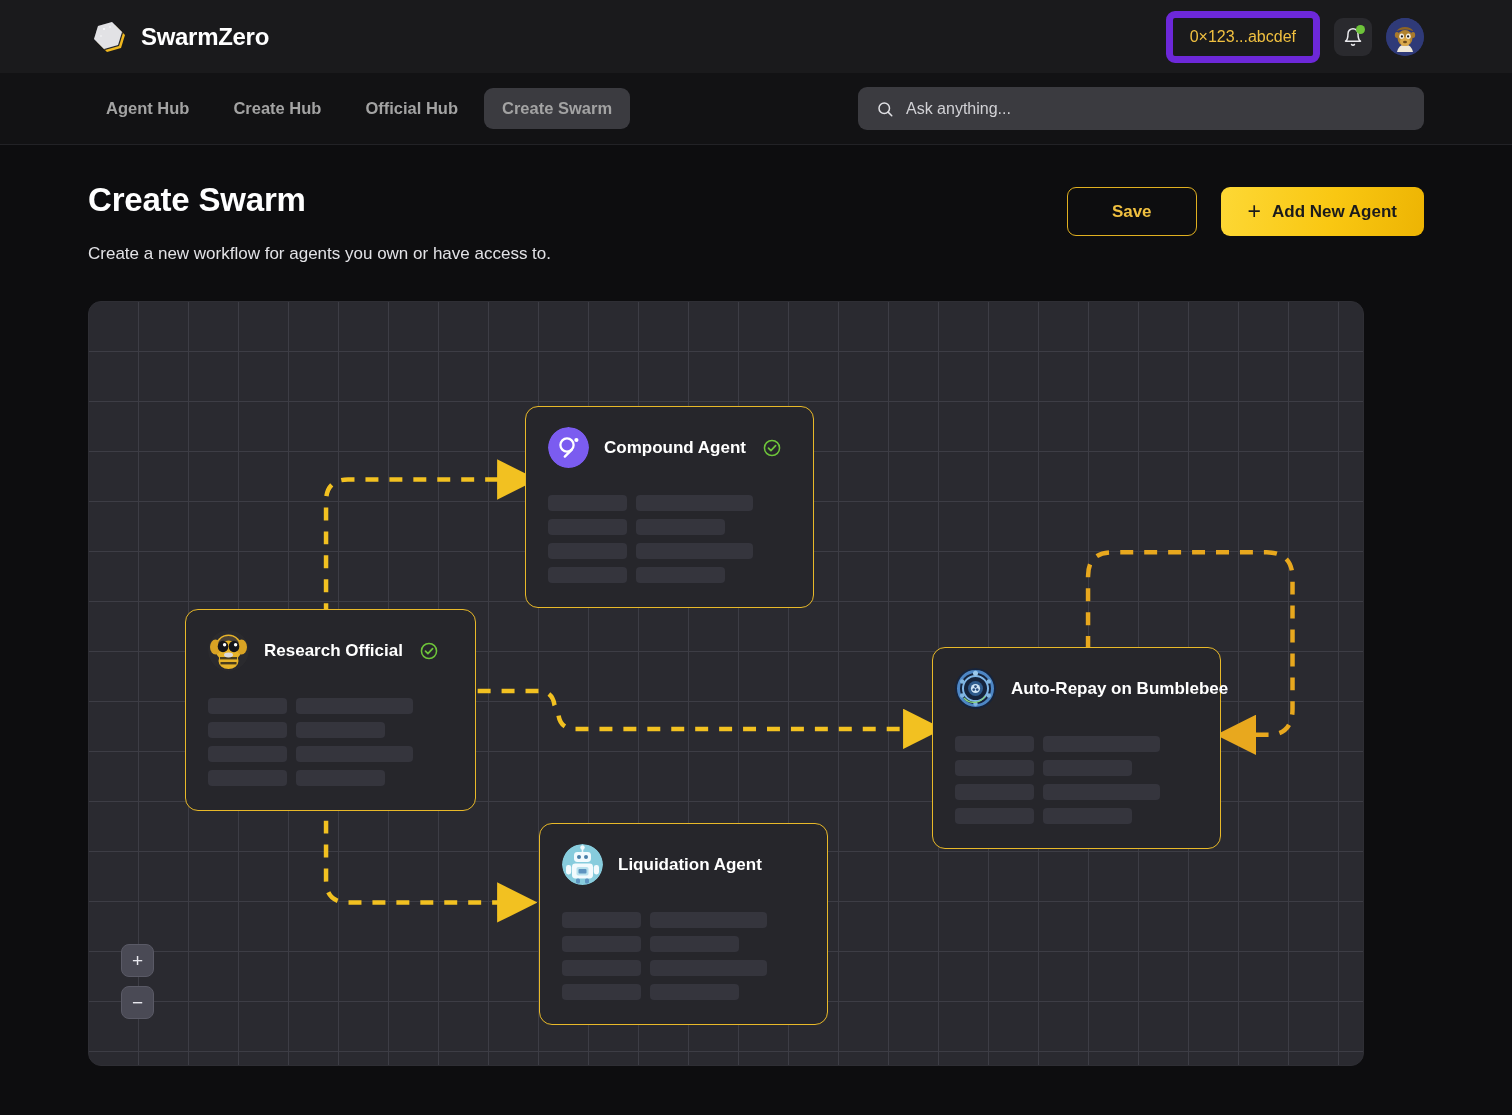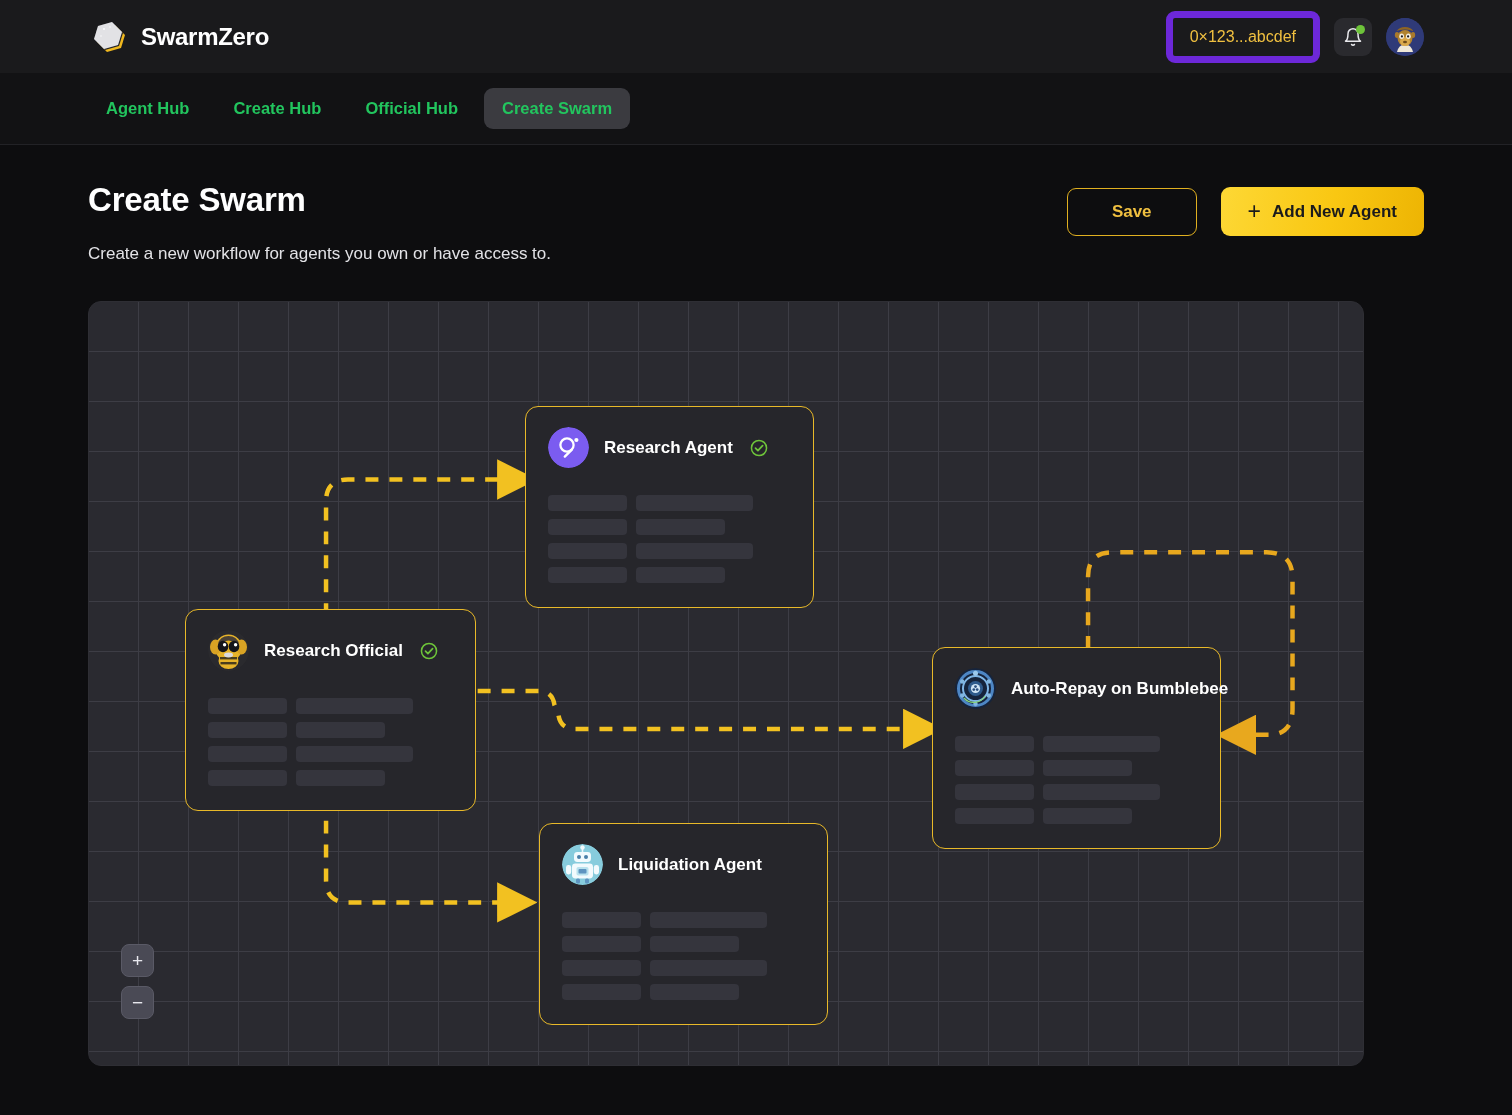--- a/index.html
+++ b/index.html
@@ -77,21 +77,21 @@
     background: #121214;
     border-bottom: 1px solid #222226;
     display: flex;
     align-items: center;
     padding: 0 88px;
   }
   .nav-items { display: flex; align-items: center; gap: 8px; }
   .nav-item {
     font-size: 16.5px;
     font-weight: 700;
-    color: #22c55e;
+    color: #a3a3a3;
     padding: 11px 18px;
     border-radius: 9px;
     cursor: pointer;
     white-space: nowrap;
   }
   .nav-item.active { background: #3b3b40; }
   .search-box {
     margin-left: auto;
     width: 566px;
     height: 43px;
@@ -126,21 +126,20 @@
     letter-spacing: -0.2px;
   }
   .page-sub {
     font-size: 17px;
     color: #e2e2e6;
     margin-top: 25px;
   }
   .head-actions {
     margin-left: auto;
     display: flex;
-    align-items: center;
     gap: 24px;
     padding-top: 6px;
     padding-left: 14px;
   }
   .btn-save {
     border: 1px solid #e0b020;
     background: transparent;
     color: #f0c040;
     font-size: 17px;
     font-weight: 700;
@@ -292,20 +291,27 @@
 </div>
 
 <div class="navbar">
   <div class="nav-items">
     <div class="nav-item">Agent Hub</div>
     <div class="nav-item">Create Hub</div>
     <div class="nav-item">Official Hub</div>
     <div class="nav-item active">Create Swarm</div>
   </div>
 
+  <div class="search-box">
+    <svg width="18" height="18" viewBox="0 0 24 24" fill="none" stroke="#e0e0e4" stroke-width="2" stroke-linecap="round">
+      <circle cx="11" cy="11" r="7"></circle>
+      <line x1="16.2" y1="16.2" x2="21" y2="21"></line>
+    </svg>
+    <input class="search-input" type="text" placeholder="Ask anything..." style="">
+  </div>
 </div>
 
 <div class="page-head">
   <div>
     <div class="page-title">Create Swarm</div>
     <div class="page-sub">Create a new workflow for agents you own or have access to.</div>
   </div>
   <div class="head-actions">
     <button class="btn-save">Save</button>
     <button class="btn-add">
@@ -340,21 +346,21 @@
     <div class="node" style="left:436px; top:104px; width:289px;">
       <div class="node-head">
         <div class="node-avatar">
           <svg width="41" height="41" viewBox="0 0 41 41">
             <circle cx="20.5" cy="20.5" r="20.5" fill="#7b5cf0"></circle>
             <circle cx="19" cy="18" r="6.6" fill="none" stroke="#ffffff" stroke-width="2.3"></circle>
             <line x1="23.6" y1="22.8" x2="16.8" y2="29.6" stroke="#ffffff" stroke-width="2.4" stroke-linecap="round"></line>
             <circle cx="28.4" cy="13" r="2.1" fill="#ffffff"></circle>
           </svg>
         </div>
-        <div class="node-title">Research Agent</div>
+        <div class="node-title">Compound Agent</div>
         <svg class="verified" viewBox="0 0 20 20">
           <circle cx="10" cy="10" r="8.4" fill="none" stroke="#6ec43a" stroke-width="1.7"></circle>
           <path d="M6.1 10.2 L8.8 12.9 L14 7.4" fill="none" stroke="#6ec43a" stroke-width="1.9" stroke-linecap="round" stroke-linejoin="round"></path>
         </svg>
       </div>
       <div class="skeleton">
         <div class="sk-row">
             <div class="sk-left"></div>
             <div class="sk-right long"></div>
           </div>

